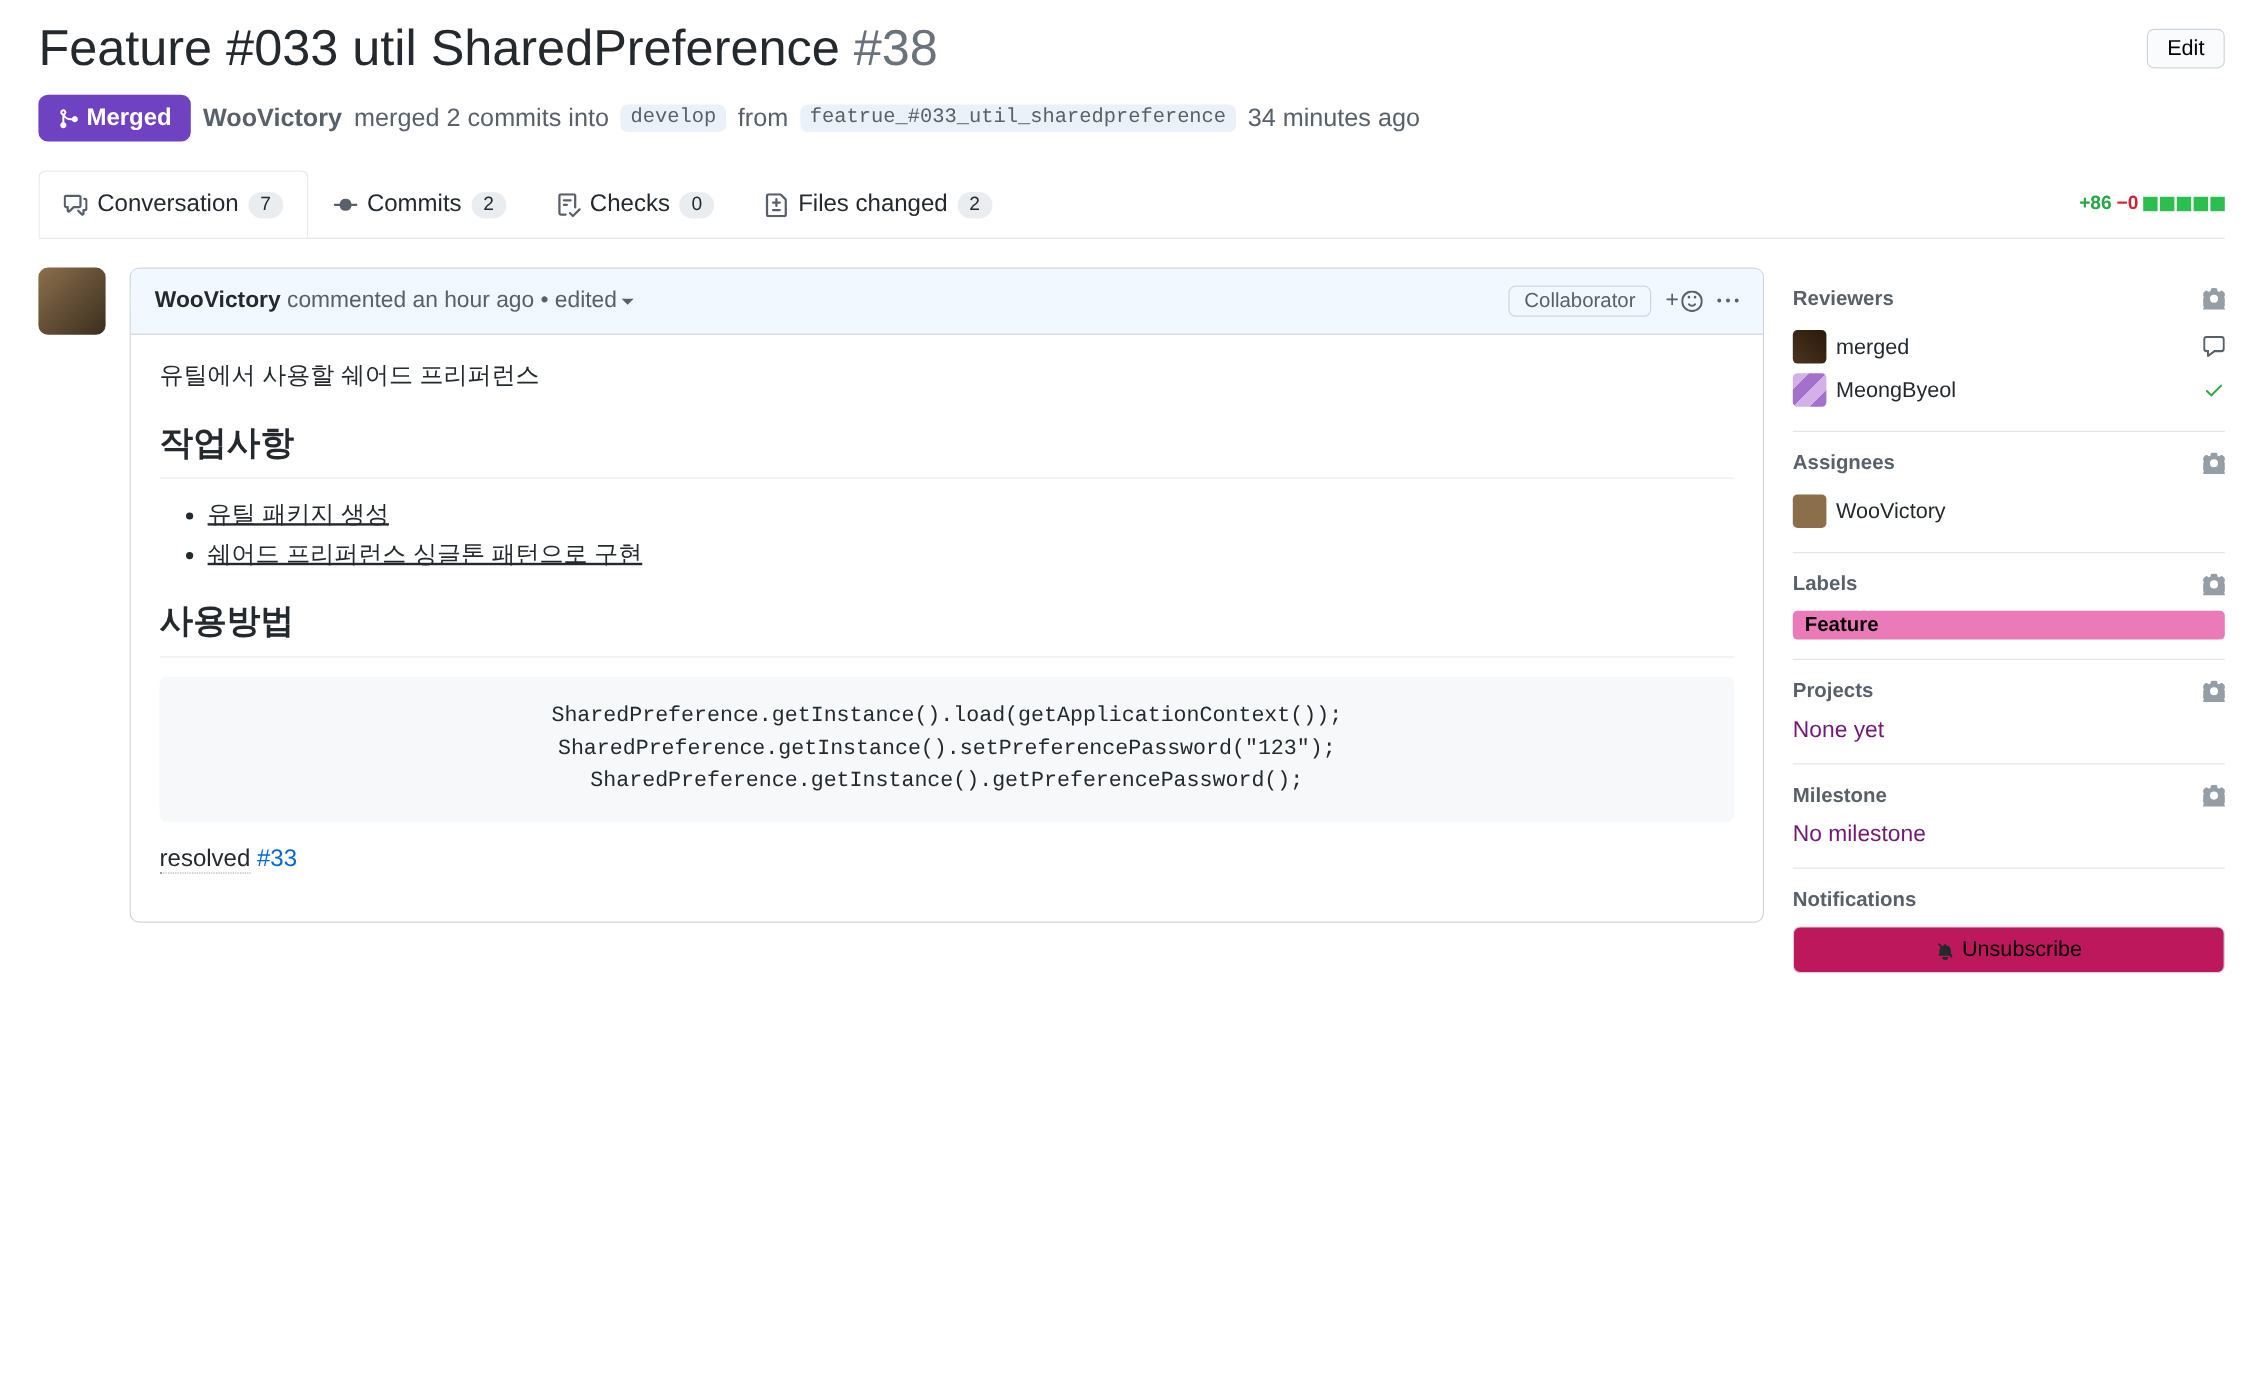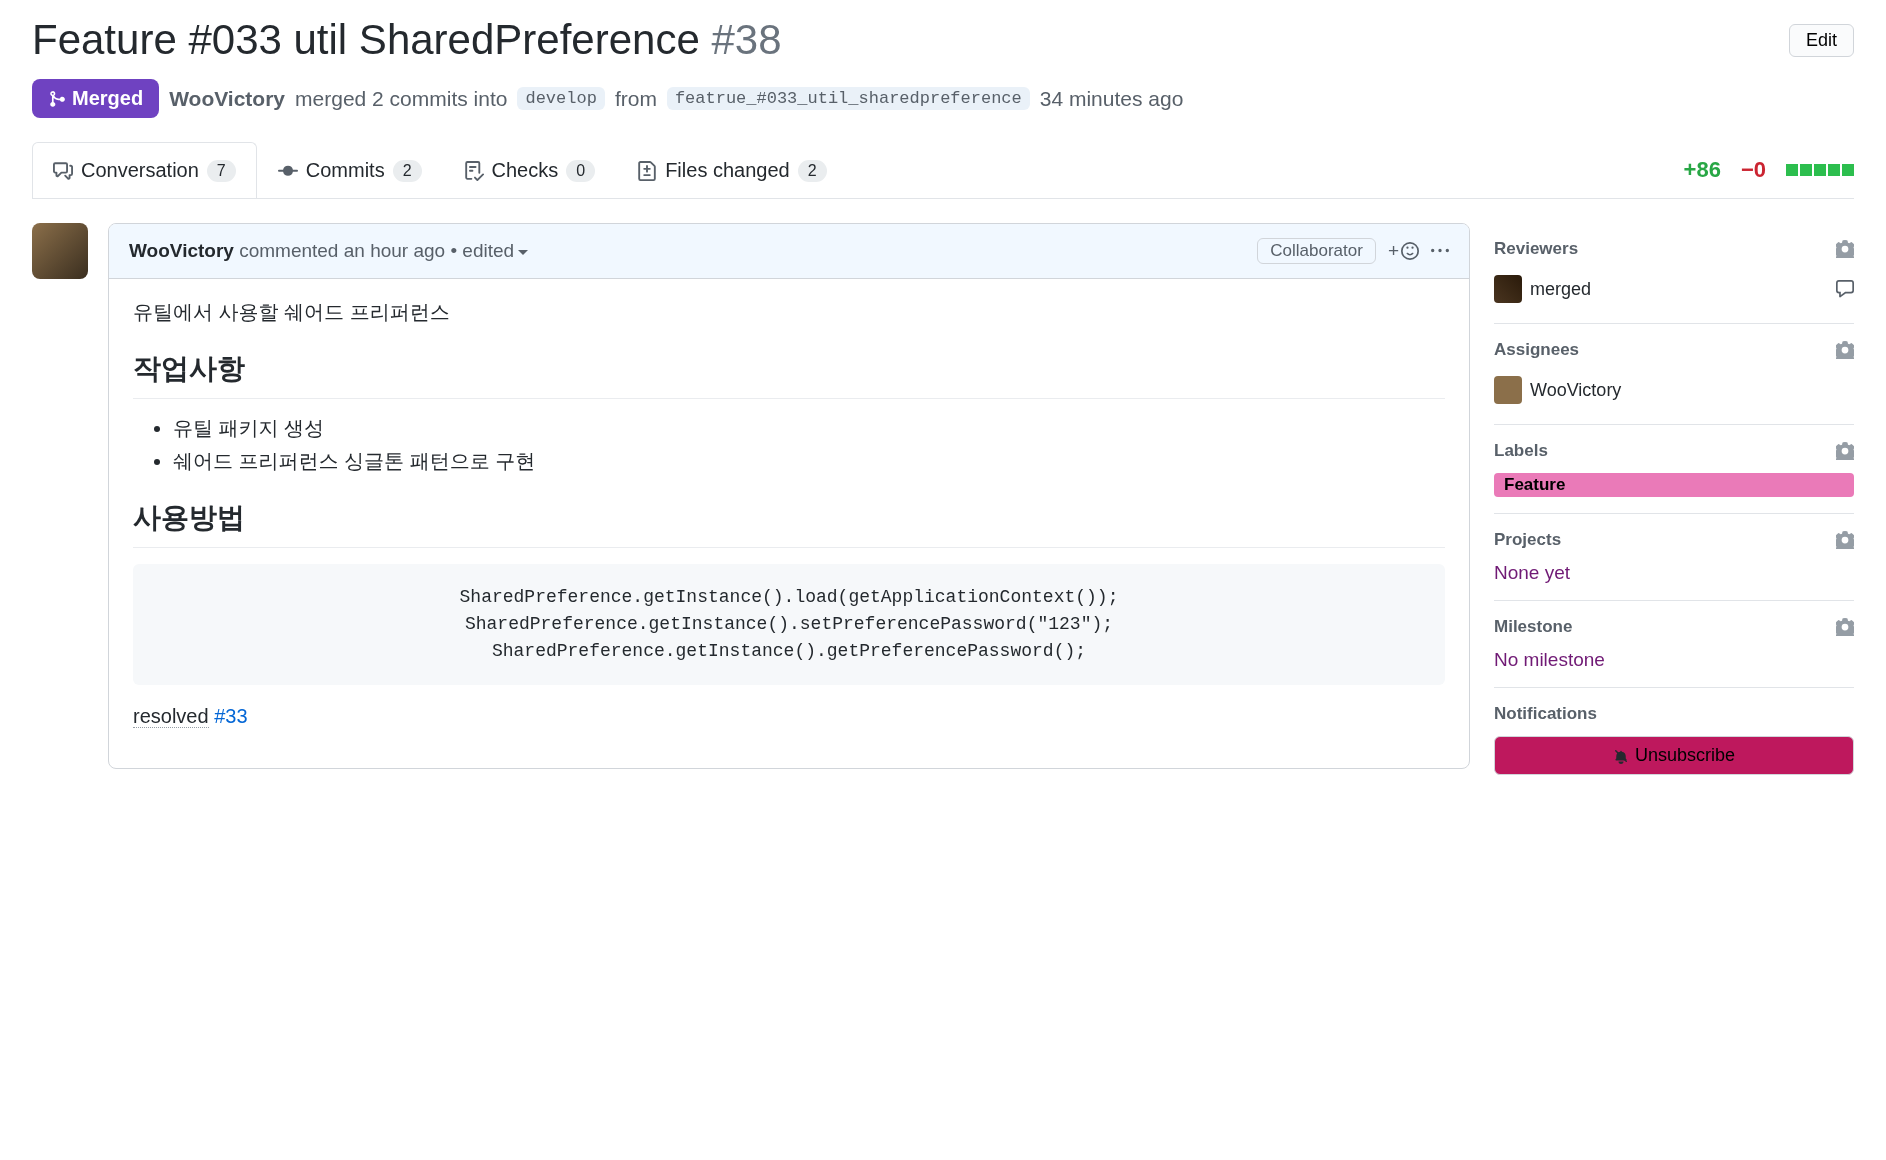--- a/index.html
+++ b/index.html
@@ -17,21 +17,21 @@
 .state-badge svg { fill: #fff; }
 .author-strong { font-weight: 600; color: #586069; }
 .branch-label { font-family: SFMono-Regular, Consolas, "Liberation Mono", Menlo, monospace; font-size: 17px; background: #eaf1f8; color: #586069; padding: 2px 8px; border-radius: 6px; }
 
 .tabnav { border-bottom: 1px solid #e1e4e8; display: flex; justify-content: space-between; align-items: center; margin-top: 8px; }
 .tabs { display: flex; }
 .tab { display: flex; align-items: center; gap: 8px; padding: 16px 20px; font-size: 20px; color: #24292e; border: 1px solid transparent; border-bottom: none; border-radius: 6px 6px 0 0; cursor: pointer; }
 .tab.selected { background: #fff; border-color: #e1e4e8; border-top: 1px solid #e1e4e8; font-weight: 400; }
 .tab svg { fill: #586069; }
 .counter { background: #eaedef; color: #24292e; border-radius: 12px; padding: 2px 10px; font-size: 16px; font-weight: 500; min-width: 24px; text-align: center; }
-.diffstat { display: flex; align-items: center; gap: 20px; font-size: 22px; margin-left: 20px; }
+.diffstat { display: flex; align-items: center; gap: 4px; font-size: 16px; margin-left: 20px; }
 .diff-add { color: #28a745; font-weight: 600; }
 .diff-del { color: #cb2431; font-weight: 600; }
 .diff-blocks { display: flex; gap: 2px; }
 .diff-block { width: 12px; height: 12px; background: #2cbe4e; }
 
 .main-layout { display: flex; gap: 24px; padding-top: 24px; }
 .timeline-col { flex: 1; display: flex; gap: 20px; align-items: flex-start; }
 .avatar { width: 56px; height: 56px; border-radius: 8px; background: linear-gradient(135deg, #8b6f4a, #3a2e1f); flex-shrink: 0; display:flex; align-items:center; justify-content:center; color:#eee; font-size:12px;}
 .comment-box { flex: 1; border: 1px solid #d1d5da; border-radius: 8px; overflow: hidden; position: relative; }
 .comment-header { background: #f1f8ff; border-bottom: 1px solid #d1d5da; padding: 14px 20px; display: flex; align-items: center; justify-content: space-between; font-size: 19px; color: #586069; position: relative; }
@@ -40,21 +40,21 @@
 .comment-author { font-weight: 600; color: #24292e; }
 .comment-actions { display: flex; align-items: center; gap: 12px; }
 .collab-badge { border: 1px solid #d1d5da; border-radius: 6px; padding: 2px 12px; font-size: 17px; color: #586069; }
 .kebab, .emoji-btn { color: #586069; cursor: pointer; display:flex; align-items:center; gap:2px; }
 .caret { display:inline-block; width:0; height:0; border-left:5px solid transparent; border-right:5px solid transparent; border-top:5px solid #586069; vertical-align:middle; margin-left:4px;}
 
 .comment-body { padding: 20px 24px; font-size: 20px; color: #24292e; }
 .comment-body h2 { font-size: 28px; font-weight: 600; padding-bottom: 10px; border-bottom: 1px solid #eaecef; margin: 24px 0 16px; }
 .comment-body h2:first-child { margin-top: 0; }
 .comment-body p { margin: 0 0 20px; }
-.comment-body ul { padding-left: 40px; margin: 0 0 20px; }
+.comment-body ul { padding-left: 40px; margin: 0 0 20px; text-decoration: underline; }
 .comment-body li { margin: 6px 0; }
 .comment-body pre { background: #f6f8fa; border-radius: 6px; padding: 20px; font-family: SFMono-Regular, Consolas, "Liberation Mono", Menlo, monospace; font-size: 18px; line-height: 1.5; overflow-x: auto; margin: 0 0 20px; text-align: center; }
 .resolved-text { border-bottom: 1px dotted #959da5; }
 .issue-link { color: #0366d6; text-decoration: none; }
 
 .sidebar { width: 360px; flex-shrink: 0; }
 .sidebar-section { border-bottom: 1px solid #e1e4e8; padding: 16px 0; }
 .sidebar-header { display: flex; justify-content: space-between; align-items: center; font-size: 17px; font-weight: 600; color: #586069; margin-bottom: 12px; }
 .gear-icon { fill: #959da5; cursor: pointer; }
 .sidebar-item { display: flex; align-items: center; justify-content: space-between; padding: 4px 0; font-size: 18px; }
@@ -192,20 +192,29 @@
         </div>
         <div class="sidebar-item">
           <div class="sidebar-item-left">
               <div class="avatar-sm avatar-huh"></div>
               <span class="sidebar-text">merged</span>
             </div>
           <svg class="comment-icon" width="18" height="18" viewBox="0 0 16 16">
               <path d="M2.573 1.5A1.073 1.073 0 001.5 2.573v6.81c0 .593.48 1.073 1.073 1.073h1.714v2.83l3.875-2.83h5.265c.593 0 1.073-.48 1.073-1.073v-6.81c0-.593-.48-1.073-1.073-1.073H2.573zM0 2.573A2.573 2.573 0 012.573 0h10.854A2.573 2.573 0 0116 2.573v6.81a2.573 2.573 0 01-2.573 2.573H8.64l-4.653 3.397a.75.75 0 01-1.2-.605v-2.792H2.573A2.573 2.573 0 010 9.383v-6.81z"></path>
             </svg>
         </div>
+        <div class="sidebar-item">
+          <div class="sidebar-item-left">
+              <div class="avatar-sm avatar-meong"></div>
+              <span class="sidebar-text">MeongByeol</span>
+            </div>
+          <svg class="check-icon" width="18" height="18" viewBox="0 0 16 16">
+              <path d="M13.78 4.22a.75.75 0 010 1.06l-7.25 7.25a.75.75 0 01-1.06 0L2.22 9.28a.75.75 0 011.06-1.06L6 10.94l6.72-6.72a.75.75 0 011.06 0z"></path>
+            </svg>
+        </div>
       </div>
 
       <div class="sidebar-section">
         <div class="sidebar-header">
           <span>Assignees</span>
           <svg class="gear-icon" width="18" height="18" viewBox="0 0 16 16">
               <path d="M8 0a8.2 8.2 0 011.701.18.75.75 0 01.579.546l.362 1.685c.406.134.793.297 1.158.485l1.458-.917a.75.75 0 01.793-.005 8.2 8.2 0 012.404 2.404.75.75 0 01-.005.793l-.917 1.458c.188.365.351.752.485 1.158l1.685.362a.75.75 0 01.546.579 8.2 8.2 0 010 3.402.75.75 0 01-.546.579l-1.685.362c-.134.406-.297.793-.485 1.158l.917 1.458a.75.75 0 01.005.793 8.2 8.2 0 01-2.404 2.404.75.75 0 01-.793-.005l-1.458-.917c-.365.188-.752.351-1.158.485l-.362 1.685a.75.75 0 01-.579.546 8.2 8.2 0 01-3.402 0 .75.75 0 01-.579-.546l-.362-1.685a6.7 6.7 0 01-1.158-.485l-1.458.917a.75.75 0 01-.793.005 8.2 8.2 0 01-2.404-2.404.75.75 0 01.005-.793l.917-1.458a6.7 6.7 0 01-.485-1.158l-1.685-.362a.75.75 0 01-.546-.579 8.2 8.2 0 010-3.402.75.75 0 01.546-.579l1.685-.362c.134-.406.297-.793.485-1.158l-.917-1.458a.75.75 0 01-.005-.793 8.2 8.2 0 012.404-2.404.75.75 0 01.793.005l1.458.917c.365-.188.752-.351 1.158-.485l.362-1.685A.75.75 0 016.299.18 8.2 8.2 0 018 0zM8 5a3 3 0 100 6 3 3 0 000-6z"></path>
             </svg>
         </div>
         <div class="sidebar-item">

